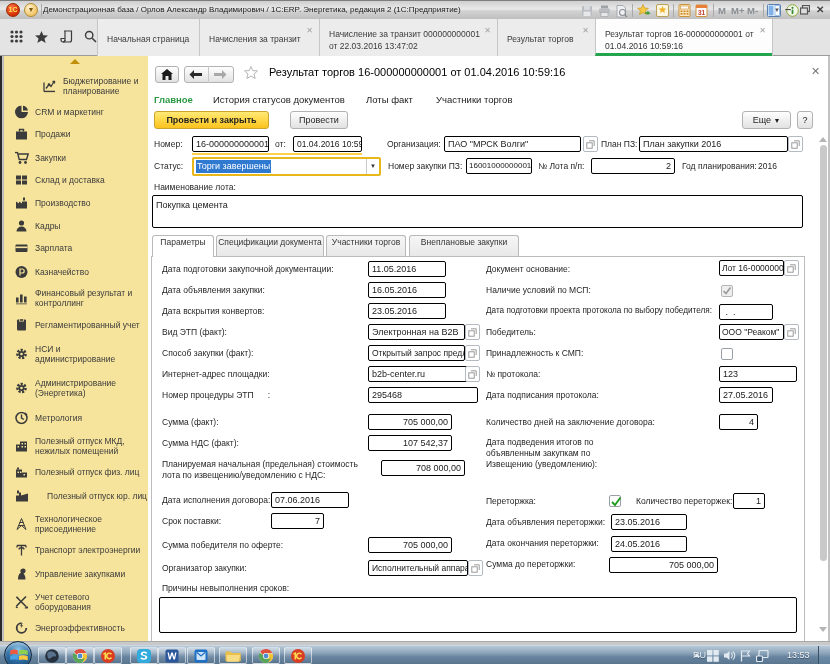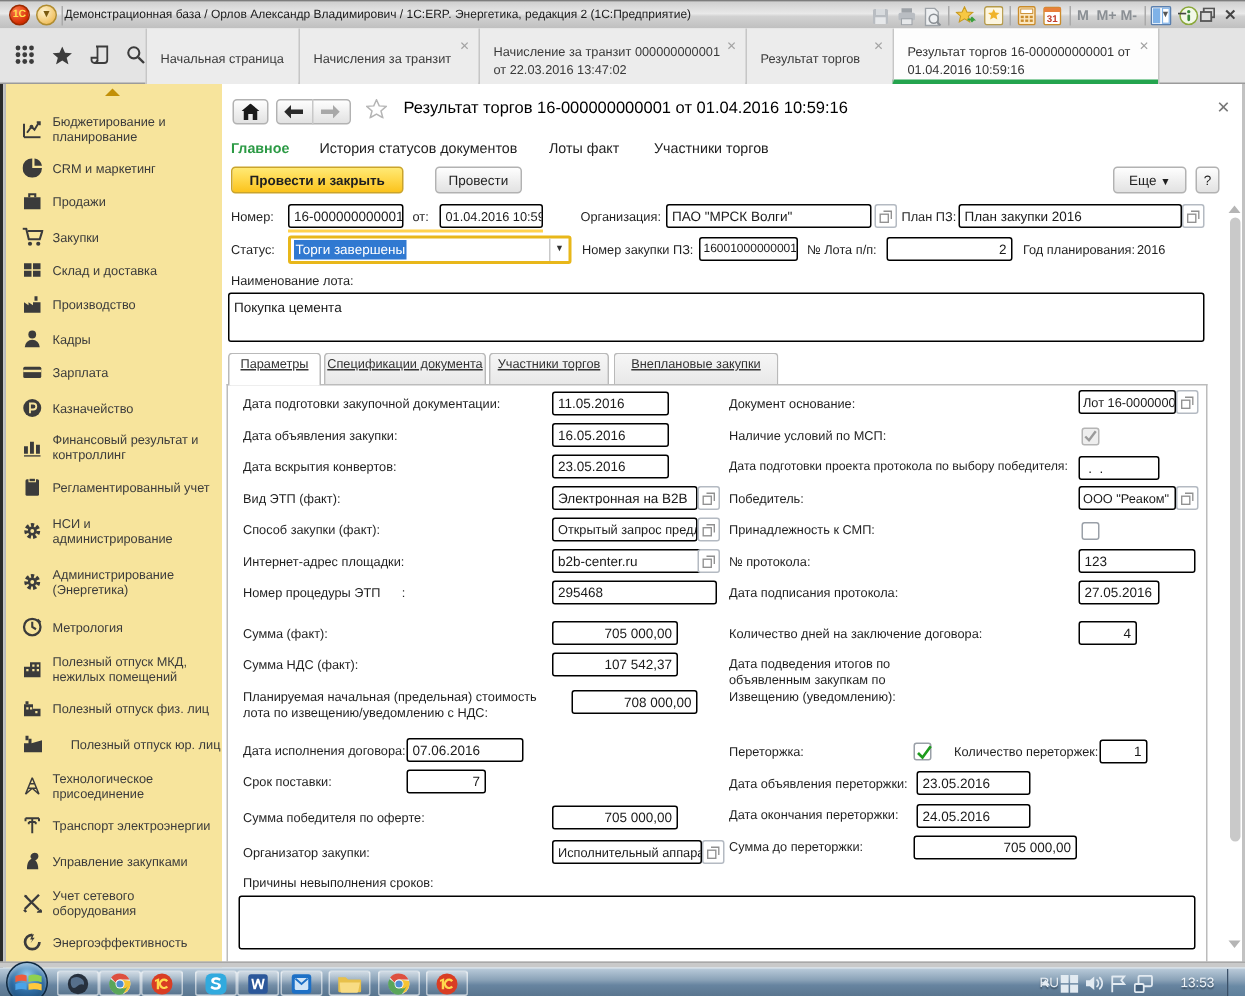--- a/index.html
+++ b/index.html
@@ -53,21 +53,21 @@
   font-size:9px; color:#1a1a1a; line-height:14px; padding:0 3px; white-space:nowrap; overflow:hidden; }
 .inp.num { text-align:right; }
 .icobtn { position:absolute; height:16px; width:15px; border:1px solid #b4bac2; border-radius:2px;
   background:#fff; }
 .icobtn svg, .inpico svg { position:absolute; left:2px; top:3px; }
 .chk { position:absolute; width:12px; height:12px; border:1px solid #9aa0a8; border-radius:2px; background:#fff; }
 
 
 .ftab { position:absolute; top:179px; height:21px; background:linear-gradient(#f6f6f6,#e8e8e8);
   border:1px solid #b9b9b9; border-bottom:none; border-radius:3px 3px 0 0; font-size:8.5px; color:#333;
-  text-align:center; padding-top:1px; white-space:nowrap;text-decoration:underline; }
+  text-align:center; padding-top:1px; white-space:nowrap; }
 .ftab.active { background:#fff; height:22px; z-index:2; }
 </style>
 </head>
 <body>
 
 <div id="titlebar">
   <div id="c1cbtn" class="circbtn">1С</div>
   <div id="arrbtn" class="circbtn">▼</div>
   <div class="tsep" style="left:41px"></div>
   <div class="ttext">Демонстрационная база / Орлов Александр Владимирович / 1С:ERP. Энергетика, редакция 2  (1С:Предприятие)</div>
@@ -167,21 +167,21 @@
   <div class="tab one" style="left:199px; width:120px;">Начисления за транзит<span class="x">✕</span></div>
   <div class="tab" style="left:319px; width:178px;">Начисление за транзит 000000000001 от 22.03.2016 13:47:02<span class="x">✕</span></div>
   <div class="tab one" style="left:497px; width:98px;">Результат торгов<span class="x">✕</span></div>
   <div class="tab active" style="left:595px; width:177px;">Результат торгов 16-000000000001 от 01.04.2016 10:59:16<span class="x">✕</span></div>
   <div style="position:absolute; left:772px; top:0; width:1px; height:37px; background:#c6c6c6;"></div>
 </div>
 
 <div id="leftstrip"></div>
 <div id="sidebar">
   <div class="up"></div>
-  <div class="mitem" style="top:20px; height:20px;">
+  <div class="mitem" style="top:20px; height:20px;margin-left:28px;">
       <span class="mico"><svg width="13" height="13" viewBox="0 0 13 13">
           <path d="M1 12 L1 3 M1 12 L12 12 M3 9 L6 5 L8 7 L11 2 M9.5 2 h2 v2" stroke="#3b3b3b" stroke-width="1.3" fill="none"></path>
           <circle cx="6" cy="5" r="1.3" fill="#3b3b3b"></circle>
         </svg></span>
       <span class="mtxt">Бюджетирование и<br>планирование</span>
     </div>
   <div class="mitem" style="top:50px; height:12px;">
       <span class="mico"><svg width="13" height="13" viewBox="0 0 13 13">
           <path d="M6.5 0 A6.5 6.5 0 1 0 13 6.5 L6.5 6.5 Z" fill="#3b3b3b"></path>
           <path d="M8 0 A6.5 6.5 0 0 1 13 5 L8 5 Z" fill="#3b3b3b"></path>

